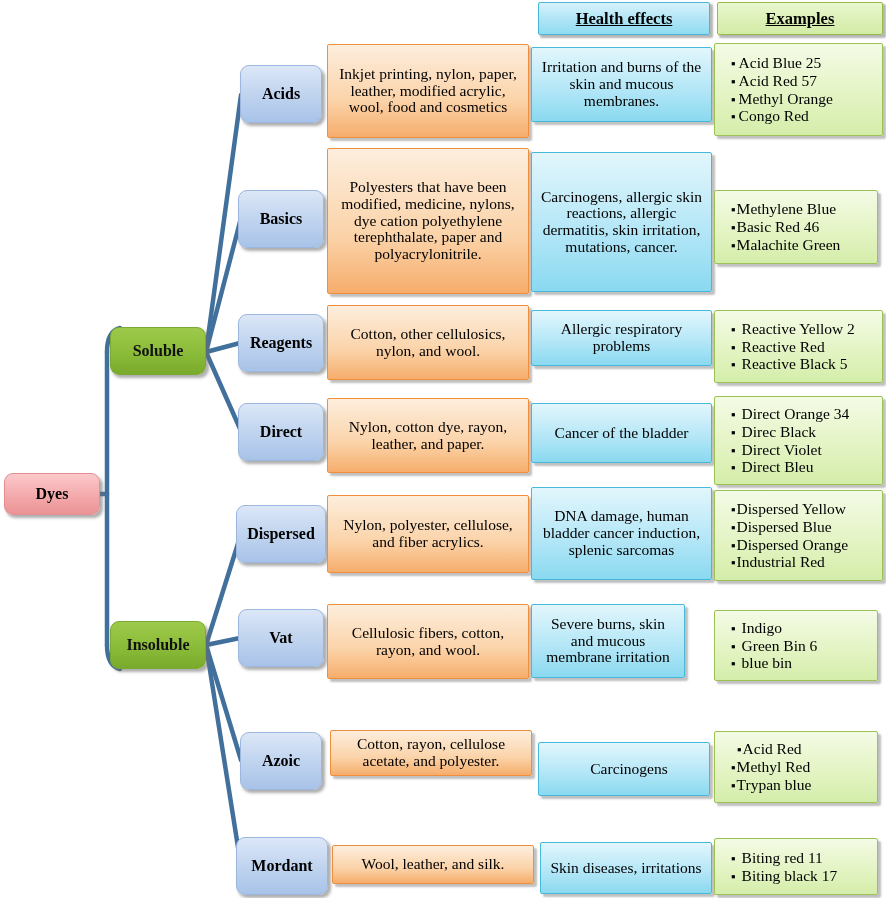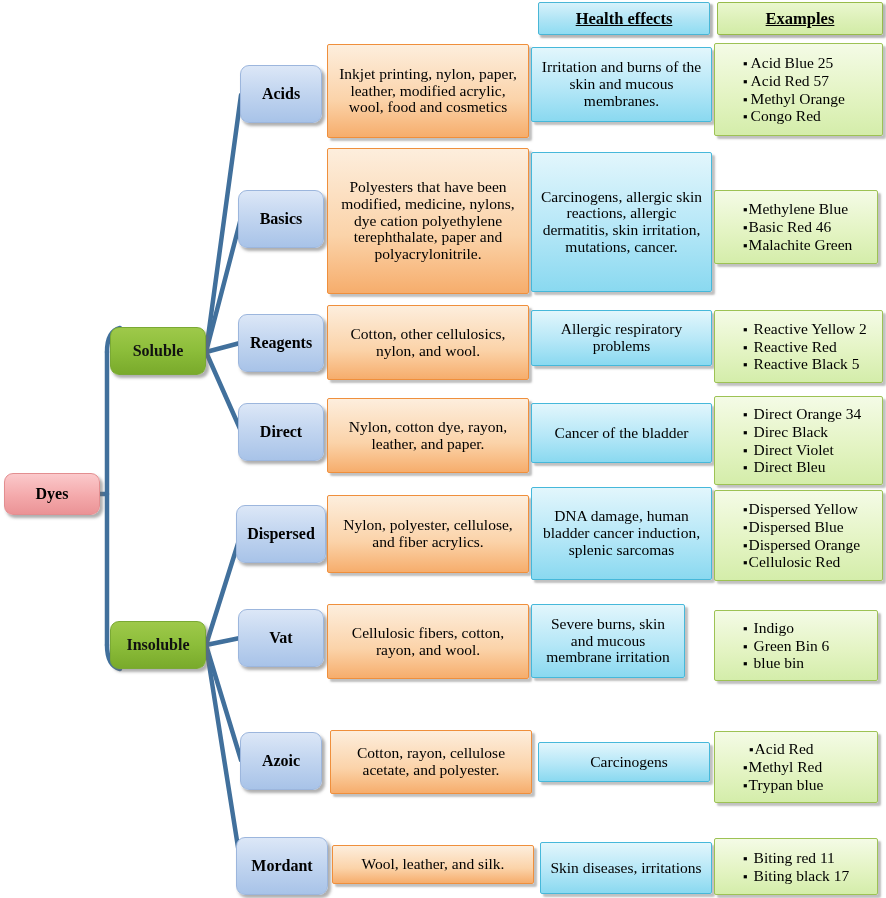--- a/index.html
+++ b/index.html
@@ -28,21 +28,21 @@
   
   .cell{font-size:15.5px;padding:3px 6px;border-radius:2px;
         box-shadow:3px 3px 2px rgba(130,130,130,.5);}
   .cell.orange{background:linear-gradient(to bottom,#fdeedd 0%,#fbd3a9 60%,#f6ad6c 100%);
                border:1.6px solid #ef8f3c;}
   .cell.blue{background:linear-gradient(to bottom,#e2f6fc 0%,#b5e7f7 55%,#8ad9f0 100%);
              border:1.8px solid #46b8da;}
   .cell.green{background:linear-gradient(to bottom,#f4fbe6 0%,#e4f4c4 55%,#d4edaa 100%);
               border:1.6px solid #9dc254;
               justify-content:flex-start;text-align:left;}
-  .cell.green ul{margin:12px;padding:0 0 0 10px;list-style:none;}
+  .cell.green ul{margin:0;padding:0 0 0 10px;list-style:none;}
   .cell.green li{white-space:nowrap;line-height:1.16;}
   .cell.green li::before{content:"\25AA";font-size:13px;margin-right:3px;color:#000;}
   .cell.green.tight li::before{margin-right:1px;}
   .cell.green.wide li::before{margin-right:6px;}
 
   
   .node{font-weight:bold;font-size:16px;border-radius:9px;
         box-shadow:2.5px 3px 3px rgba(110,110,110,.55);}
   .node.root{background:linear-gradient(to bottom,#fbc9cb 0%,#f4a9ab 55%,#eb9396 100%);
              border:1.4px solid #e38e90;}
@@ -182,42 +182,42 @@
     <span>Nylon, polyester, cellulose, and fiber acrylics.</span>
   </div>
   <div class="box cell blue" style="left:531px;top:487px;width:181px;height:93px;">
     <span>DNA damage, human bladder cancer induction, splenic sarcomas</span>
   </div>
   <div class="box cell green tight" style="left:714px;top:490px;width:169px;height:91px;">
     <ul>
       <li>Dispersed Yellow</li>
       <li>Dispersed Blue</li>
       <li>Dispersed Orange</li>
-      <li>Cellulosic Red</li>
+      <li>Industrial Red</li>
     </ul>
   </div>
 
   <div class="box cell orange" style="left:327px;top:604px;width:202px;height:75px;">
     <span>Cellulosic fibers, cotton, rayon, and wool.</span>
   </div>
   <div class="box cell blue" style="left:531px;top:604px;width:154px;height:74px;">
     <span>Severe burns, skin and mucous membrane irritation</span>
   </div>
   <div class="box cell green wide" style="left:714px;top:610px;width:164px;height:71px;">
     <ul>
       <li>Indigo</li>
       <li>Green Bin 6</li>
       <li>blue bin</li>
     </ul>
   </div>
 
-  <div class="box cell orange" style="left:330px;top:730px;width:202px;height:64px;">
+  <div class="box cell orange" style="left:330px;top:730px;width:202px;height:46px;">
     <span>Cotton, rayon, cellulose acetate, and polyester.</span>
   </div>
-  <div class="box cell blue" style="left:538px;top:742px;width:172px;height:40px;padding-left:16px;">
+  <div class="box cell blue" style="left:538px;top:742px;width:172px;height:54px;padding-left:16px;">
     <span>Carcinogens</span>
   </div>
   <div class="box cell green tight" style="left:714px;top:731px;width:164px;height:72px;">
     <ul>
       <li style="margin-left:6px">Acid Red</li>
       <li>Methyl Red</li>
       <li>Trypan blue</li>
     </ul>
   </div>
 

